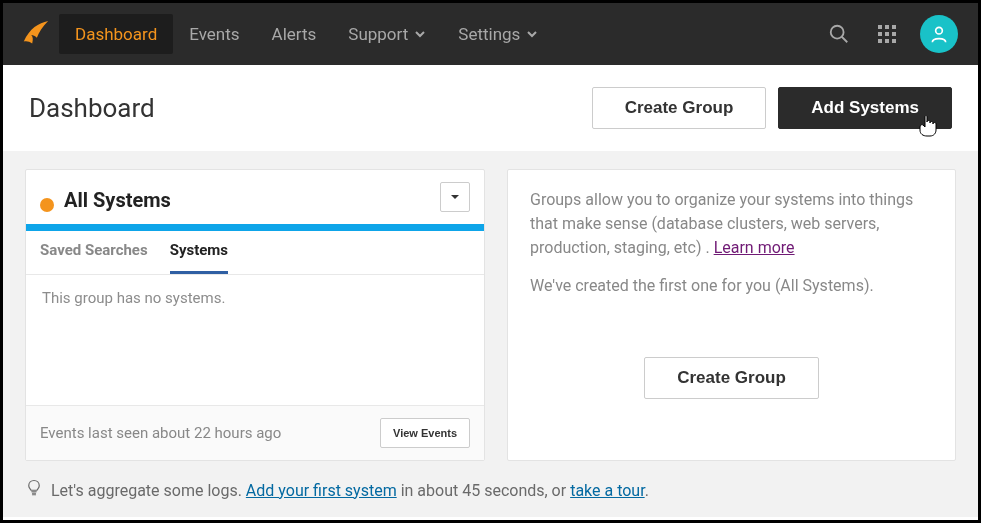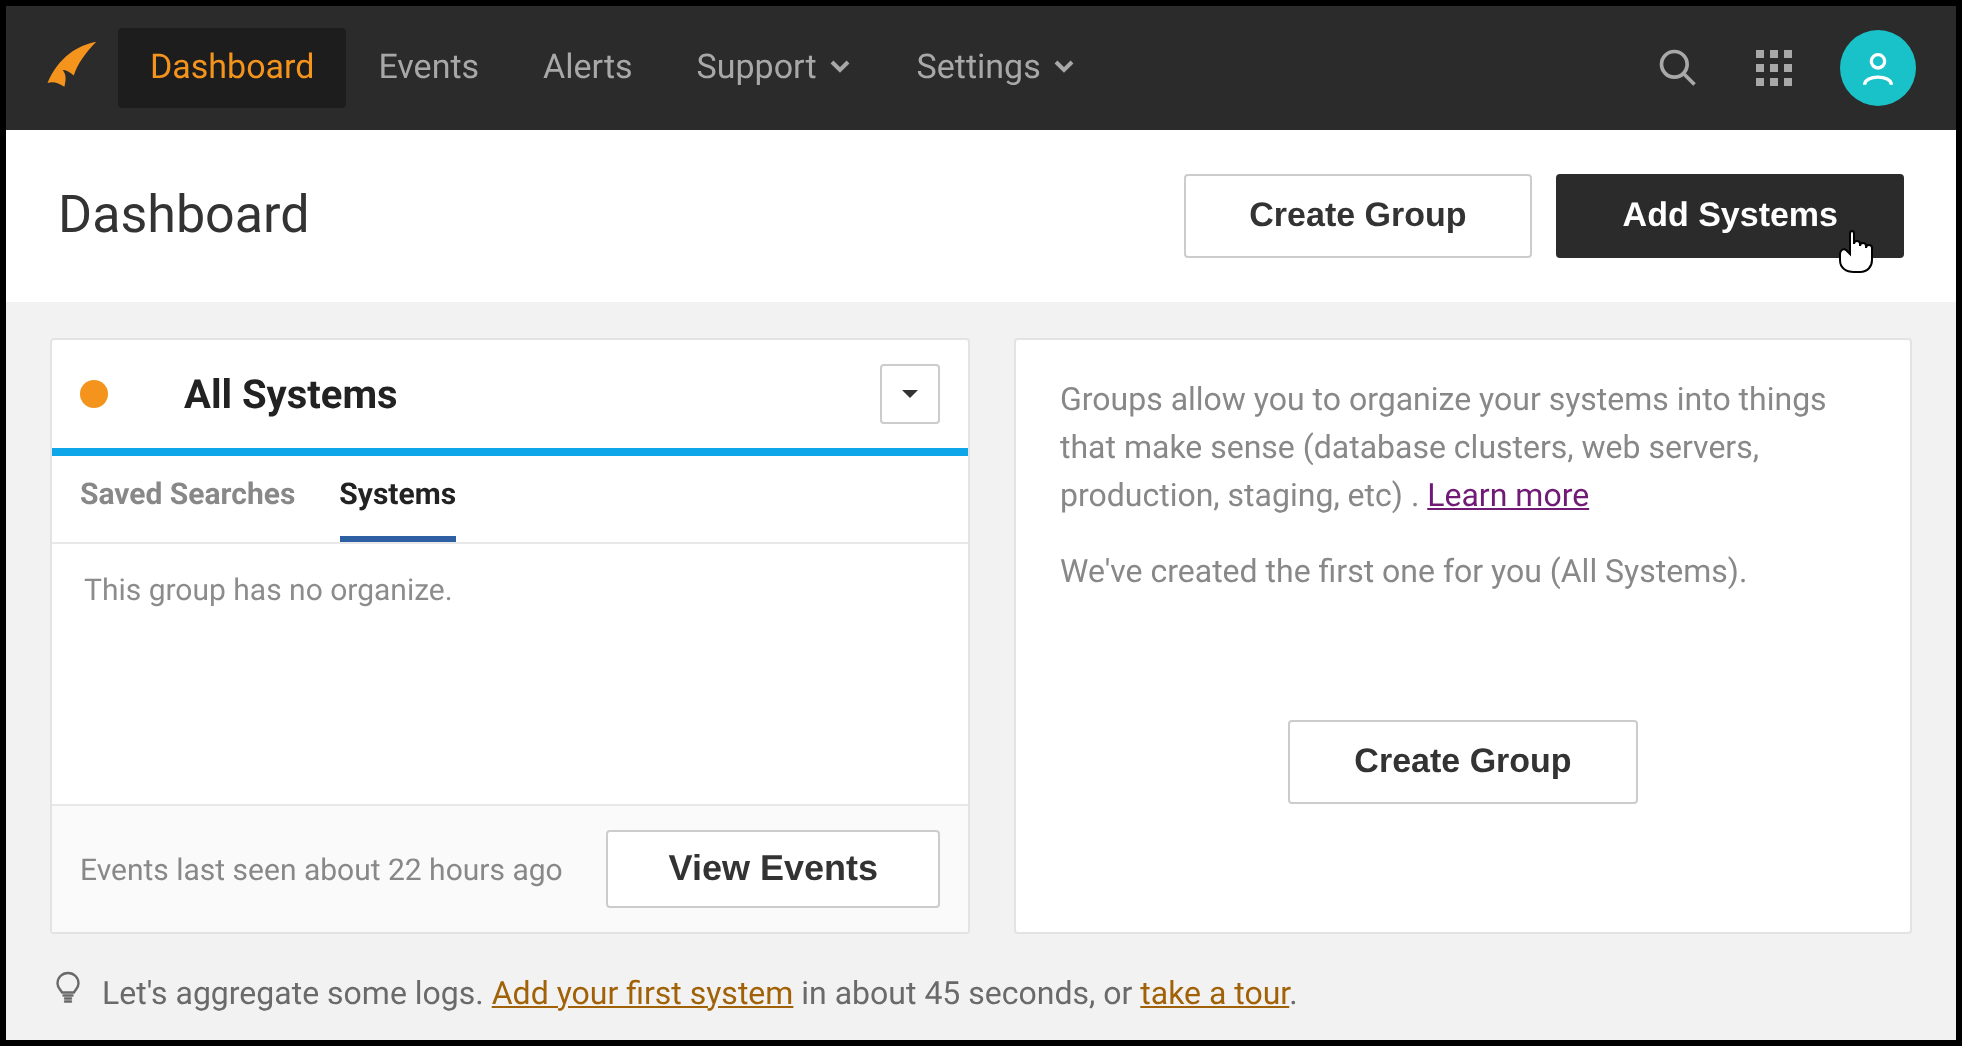--- a/index.html
+++ b/index.html
@@ -40,40 +40,40 @@
   .page-title { font-size:26px; color:#333; font-weight:400; }
   .header-spacer { flex:1; }
   .btn { font-size:17px; padding:10px 32px; border-radius:2px; cursor:pointer; border:1px solid #ccc; background:#fff; color:#333; font-weight:600;}
   .btn.dark { background:#2b2b2b; color:#fff; border-color:#2b2b2b; margin-left:12px; position:relative;}
   .cursor-icon { position:absolute; right:14px; bottom:-14px; }
   
   .main { background:#f2f2f2; padding:18px 22px 14px 22px; display:flex; gap:22px; }
   .card { background:#fff; border:1px solid #e3e3e3; border-radius:2px; }
   .card.left { width:460px; display:flex; flex-direction:column;}
   .card.right { flex:1; padding:18px 22px 22px 22px; display:flex; flex-direction:column;}
-  .card-head { display:flex; align-items:center; padding:12px 14px; border-bottom:4px solid #0ea5e9;gap:28px;}
+  .card-head { display:flex; align-items:flex-end; padding:12px 14px; border-bottom:7px solid #0ea5e9;}
   .status-dot { width:14px; height:14px; border-radius:50%; background:#f4941d; margin-right:10px;}
   .card-title { font-size:20px; font-weight:700; color:#222;}
   .head-spacer{flex:1;}
   .dd-btn { width:30px; height:30px; border:1px solid #ccc; border-radius:2px; display:flex; align-items:center; justify-content:center; cursor:pointer;}
   .tabs { display:flex; gap:22px; padding:0 14px; border-bottom:1px solid #e8e8e8;}
   .tab { font-size:15px; color:#888; padding:10px 0 12px 0; cursor:pointer; border-bottom:3px solid transparent;font-weight:bold;}
   .tab.active { color:#222; font-weight:700; border-bottom-color:#2f5fa3;}
   .card-body { padding:14px 16px; color:#8c8c8c; font-size:15px; flex:1; min-height:130px;}
   .card-foot { border-top:1px solid #e8e8e8; padding:12px 14px; display:flex; align-items:center; background:#fafafa;}
   .foot-text { color:#888; font-size:15px;}
   .foot-spacer{flex:1;}
-  .btn.small { font-size:18px; padding:8px 30px; font-weight:600;}
+  .btn.small { font-size:11px; padding:8px 12px; font-weight:600;}
   .info-text { color:#888; font-size:16px; line-height:1.5;}
   .info-text .u { text-decoration:underline; color:#701a75; cursor:pointer;margin-top:16px;}
   .info-text p + p { margin-top:14px;}
   .cg-wrap { flex:1; display:flex; align-items:center; justify-content:center; padding-top:30px; padding-bottom:10px;}
   
   .tip-row { background:#f2f2f2; padding:4px 22px 16px 22px; display:flex; align-items:center; gap:8px; font-size:16px; color:#6a6a6a;}
-  .tip-row a { color:#a16207; text-decoration:underline; cursor:pointer;}
+  .tip-row a { color:#0369a1; text-decoration:underline; cursor:pointer;}
 </style>
 </head>
 <body>
 
 <div class="topbar">
   <div class="logo">
     <svg width="30" height="30" viewBox="0 0 32 32">
         <path d="M4 24 C10 10 20 4 30 2 C24 8 20 14 18 20 C16 18 14 17 12 17 C14 19 14 22 13 26 C10 24 7 23 4 24 Z" fill="#f4941d"></path>
       </svg>
   </div>
@@ -150,21 +150,21 @@
         <svg width="10" height="10" viewBox="0 0 10 10">
             <path d="M1 3 L5 7 L9 3 Z" fill="#333"></path>
           </svg>
       </div>
     </div>
     <div class="tabs">
       <div class="tab">Saved Searches</div>
       <div class="tab active">Systems</div>
     </div>
     <div class="card-body">
-      <span>This group has no organize.</span>
+      <span>This group has no systems.</span>
     </div>
     <div class="card-foot">
       <span class="foot-text">Events last seen about 22 hours ago</span>
       <div class="foot-spacer"></div>
       <button class="btn small">View Events</button>
     </div>
   </div>
 
   <div class="card right">
     <div class="info-text">

